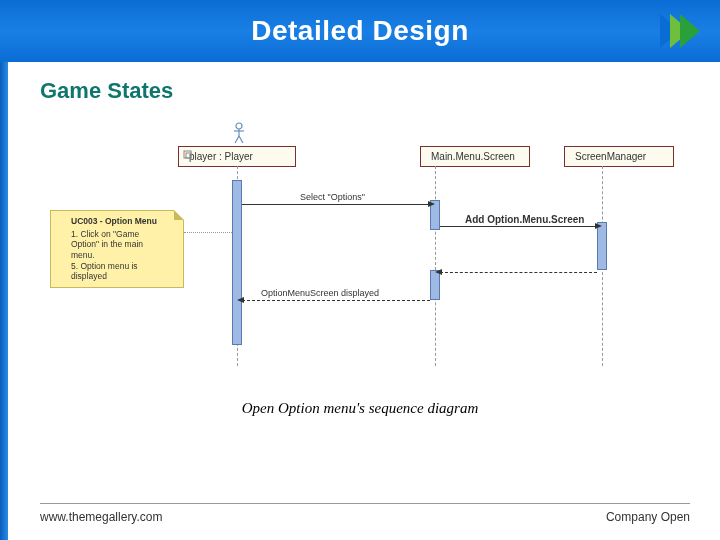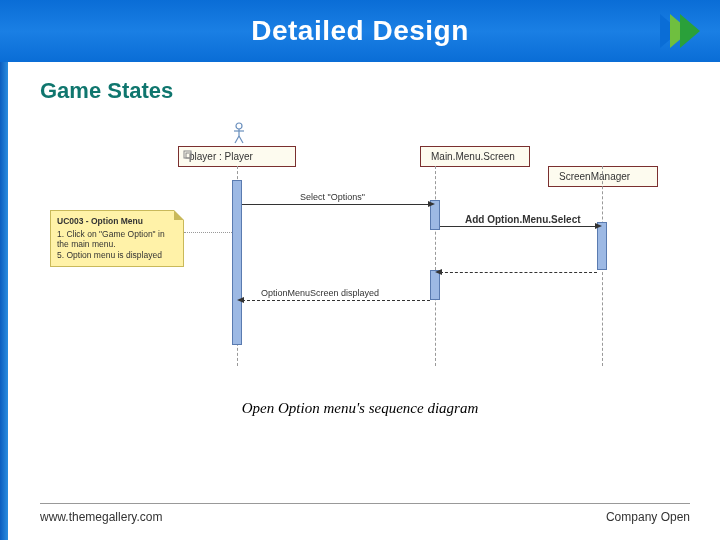--- a/index.html
+++ b/index.html
@@ -20,40 +20,40 @@
   .section-h { color: #0f766e; font-size: 22px; font-weight: bold; margin-bottom: 18px; }
 
   .diagram { position: relative; width: 610px; height: 260px; margin-left: 10px; }
 
   .actor { position: absolute; left: 182px; top: 0; text-align: center; }
   .actor svg { display: block; margin: 0 auto; }
 
   .lifebox { position: absolute; border: 1.5px solid #7a2f2f; background: #fdfbef; padding: 4px 10px; font-size: 10px; color: #333; text-align: left; white-space: nowrap; }
   .lb1 { left: 128px; top: 24px; width: 118px; }
   .lb2 { left: 330px; top: 24px; width: 110px; margin-left: 40px; }
-  .lb3 { left: 498px; top: 24px; width: 110px; margin-top: 20px; }
+  .lb3 { left: 514px; top: 24px; width: 110px; }
 
   .lifeline { position: absolute; width: 0; border-left: 1px dashed #999; top: 44px; height: 200px; }
   .ll1 { left: 187px; }
   .ll2 { left: 385px; }
   .ll3 { left: 552px; }
 
   .activation { position: absolute; width: 10px; background: #9db9e4; border: 1px solid #5a7bb0; }
   .act1 { left: 182px; top: 58px; height: 165px; }
   .act2 { left: 380px; top: 78px; height: 30px; }
   .act3 { left: 547px; top: 100px; height: 48px; }
   .act4 { left: 380px; top: 148px; height: 30px; }
 
   .msg { position: absolute; font-size: 9px; color: #333; }
   .msg-line { position: absolute; height: 0; border-top: 1px solid #333; }
   .msg-line.dashed { border-top: 1px dashed #333; }
   .arrow-r { position: absolute; width: 0; height: 0; border-top: 3px solid transparent; border-bottom: 3px solid transparent; border-left: 7px solid #333; }
   .arrow-l { position: absolute; width: 0; height: 0; border-top: 3px solid transparent; border-bottom: 3px solid transparent; border-right: 7px solid #333; }
 
-  .note { position: absolute; left: 0; top: 88px; width: 134px; background: #fff2a8; border: 1px solid #c9b95a; padding: 5px 6px; font-size: 8.5px; line-height: 1.25; color: #333; }
+  .note { position: absolute; left: 0; top: 88px; width: 134px; background: #fff2a8; border: 1px solid #c9b95a; padding: 5px 20px; font-size: 8.5px; line-height: 1.25; color: #333; }
   .note .fold { position: absolute; right: -1px; top: -1px; width: 0; height: 0; border-top: 10px solid #fff; border-left: 10px solid #c9b95a; }
   .note-title { font-weight: bold; margin-bottom: 2px; }
   .note-conn { position: absolute; height: 0; border-top: 1px dotted #999; }
 
   .caption { position: absolute; left: 0; right: 0; top: 400px; text-align: center; font-size: 15px; font-family: Georgia, serif; color: #000; font-style: italic; }
 
   .footer { position: absolute; left: 40px; right: 30px; bottom: 16px; border-top: 1px solid #999; padding-top: 6px; display: flex; justify-content: space-between; font-size: 12px; color: #333; }
 </style>
 </head>
 <body>
@@ -100,21 +100,21 @@
     <div class="activation act2"></div>
     <div class="activation act3"></div>
     <div class="activation act4"></div>
 
     <div class="msg-line" style="left:192px; top:82px; width:188px;"></div>
     <div class="arrow-r" style="left:378px; top:79px;"></div>
     <div class="msg" style="left:250px; top:70px;">Select "Options"</div>
 
     <div class="msg-line" style="left:390px; top:104px; width:157px;"></div>
     <div class="arrow-r" style="left:545px; top:101px;"></div>
-    <div class="msg" style="left:415px; top:92px; font-weight:bold; font-size:10px;">Add Option.Menu.Select</div>
+    <div class="msg" style="left:415px; top:92px; font-weight:bold; font-size:10px;">Add Option.Menu.Screen</div>
 
     <div class="msg-line dashed" style="left:390px; top:150px; width:157px;"></div>
     <div class="arrow-l" style="left:385px; top:147px; border-right:7px solid #333;"></div>
 
     <div class="msg-line dashed" style="left:192px; top:178px; width:188px;"></div>
     <div class="arrow-l" style="left:187px; top:175px; border-right:7px solid #333;"></div>
     <div class="msg" style="left:211px; top:166px;">OptionMenuScreen displayed</div>
 
     <div class="note">
       <div class="fold"></div>

